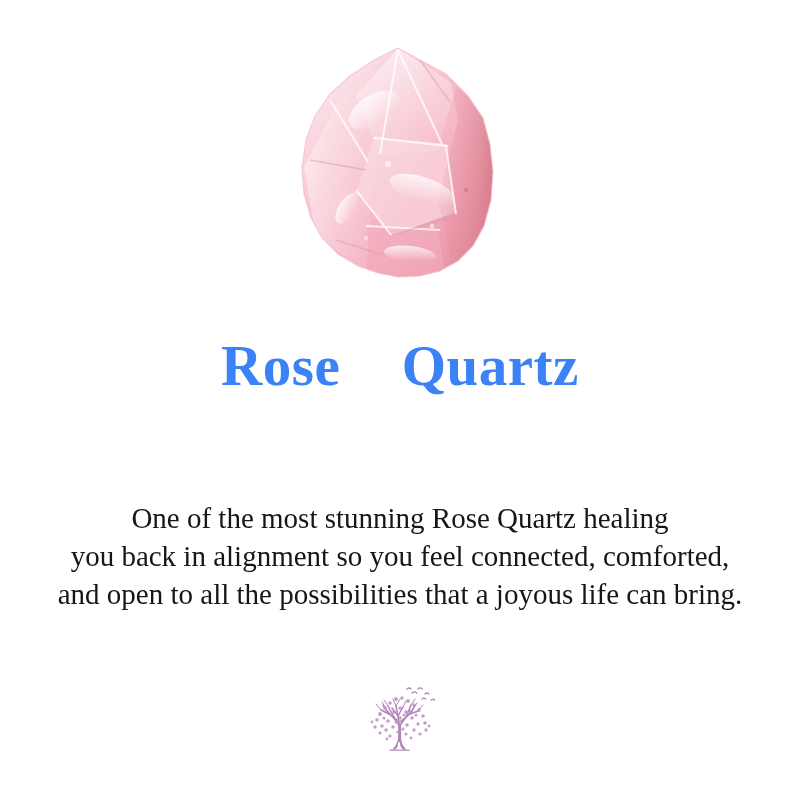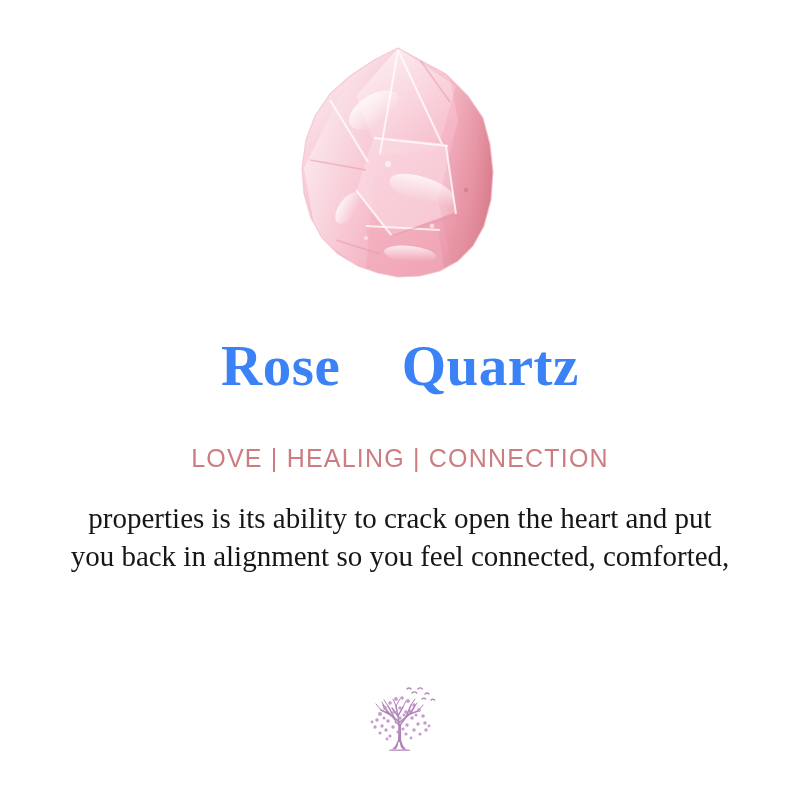--- a/index.html
+++ b/index.html
@@ -196,25 +196,25 @@
 
       <path d="M128 8 L150 20 L176 34 L198 56 L213 78 L220 104 L223 132
                L221 160 L214 186 L203 206 L188 221 L170 231 L150 236
                L128 237 L108 233 L88 226 L68 214 L52 198 L41 178
                L34 154 L32 128 L36 100 L45 76 L60 54 L80 36 L104 20 Z" fill="none" stroke="#f3c3ce" stroke-width="1.2" stroke-opacity="0.8"></path>
     </svg>
   </div>
 
   <div class="title">Rose  Quartz</div>
 
-  <div class="subtitle">LOVE | HEALING | CONNECTION</div>
 
   <div class="body-copy">
-    <span class="line">properties is its ability to crack open the heart and put</span>
+    <span class="line">One of the most stunning Rose Quartz healing</span>
     <span class="line">you back in alignment so you feel connected, comforted,</span>
+    <span class="line">and open to all the possibilities that a joyous life can bring.</span>
   </div>
 
   <div class="logo">
     <svg class="logo-mark" width="80" height="74" viewBox="0 0 80 74">
       <g fill="#b184b8">
 
         <path d="M38.4 40 L38.0 56 L35.2 62 L33.0 64.6 L32.4 65.6
                  L36.0 65.0 L37.6 62.2 L38.4 58.0 L39.6 58.0
                  L40.6 62.4 L42.6 65.2 L46.4 65.8 L45.4 64.4
                  L43.0 61.6 L41.2 56.2 L41.0 40 Z"></path>

